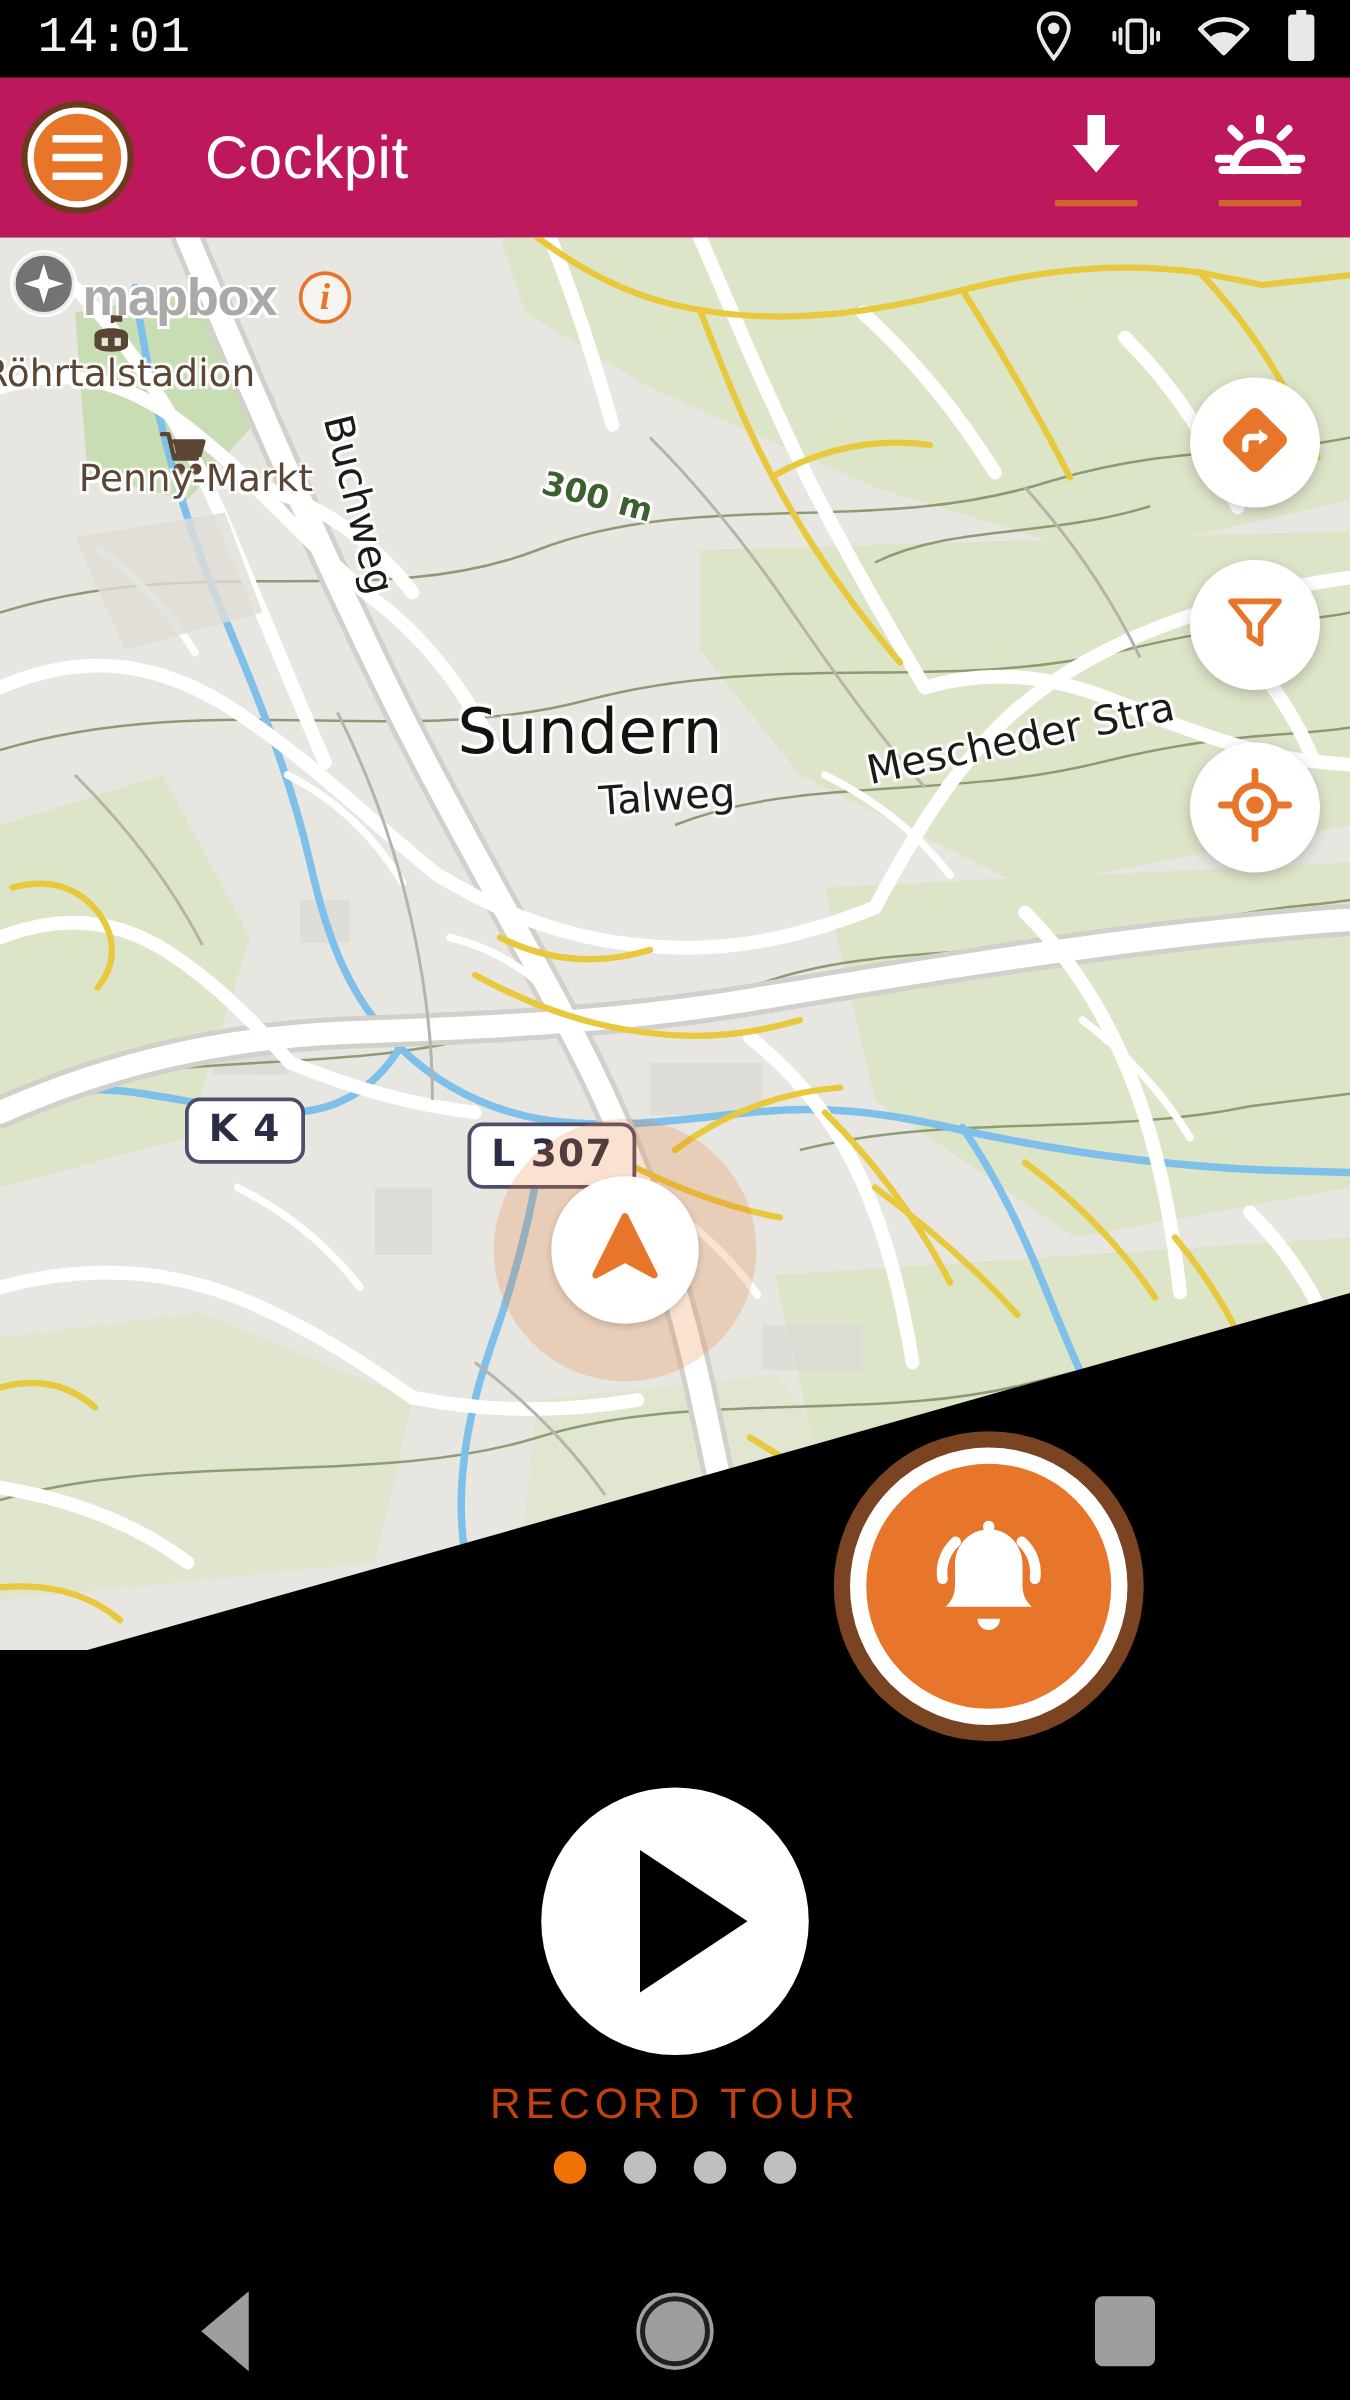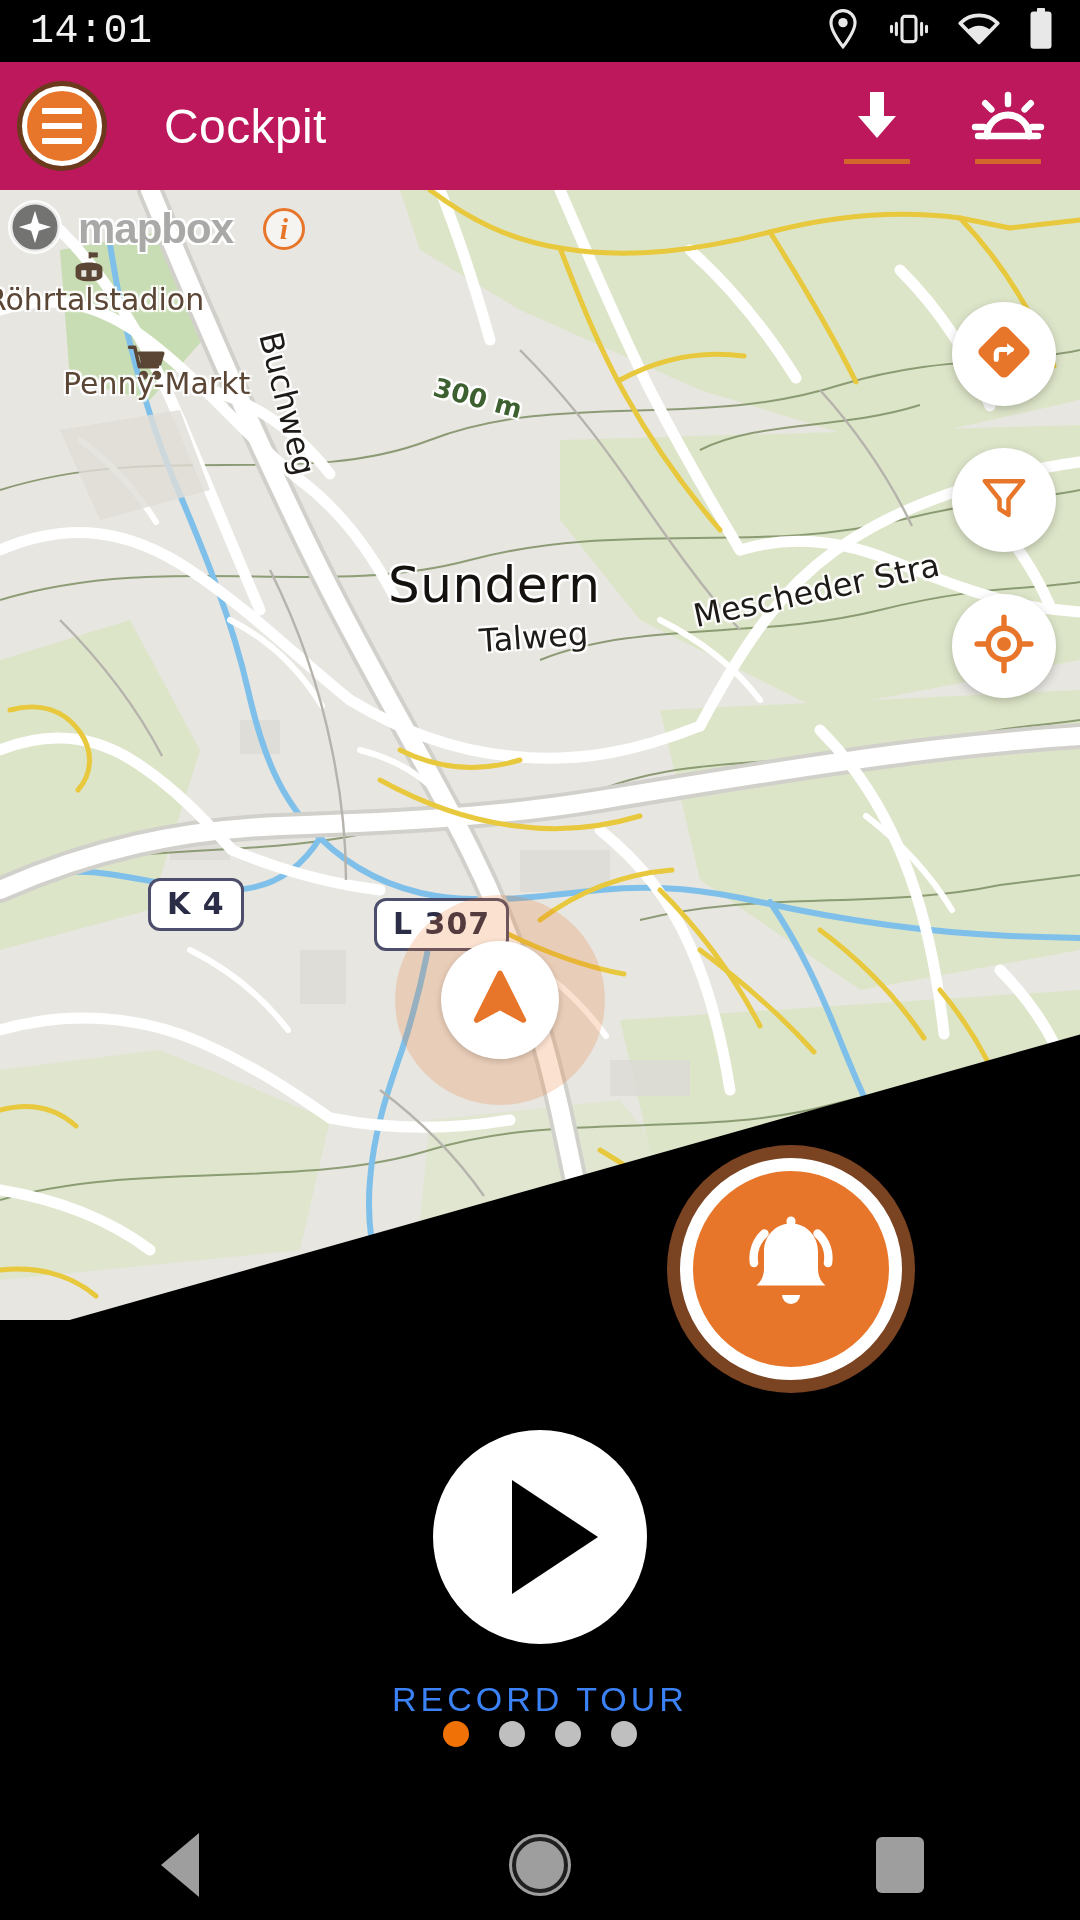--- a/index.html
+++ b/index.html
@@ -84,21 +84,21 @@
     position: absolute; left: 0; top: 190px;
     width: 1080px; height: 1130px;
     background: #e6e4df;
     overflow: hidden;
   }
   #map-svg { position: absolute; left: 0; top: 0; }
 
   
   #mapbox-logo {
     position: absolute; left: 8px; top: 10px;
-    display: flex; align-items: center; gap: 16px;
+    display: flex; align-items: flex-end; gap: 4px;
   }
   #mapbox-wordmark {
     color: #a9a9a7; font-size: 42px; font-weight: 700;
     letter-spacing: -1px;
     text-shadow: -2px -2px 0 #fff, 2px -2px 0 #fff, -2px 2px 0 #fff, 2px 2px 0 #fff;
     line-height: 1;
   }
   #map-info-icon {
     margin-left: 14px;
     width: 42px; height: 42px; border-radius: 50%;
@@ -113,21 +113,21 @@
   
   .map-label {
     position: absolute;
     white-space: nowrap;
     font-family: "DejaVu Sans", sans-serif;
     text-shadow: -2px -2px 1px #fff, 2px -2px 1px #fff,
                  -2px 2px 1px #fff, 2px 2px 1px #fff,
                  0 0 4px #fff;
   }
   .lbl-poi { color: #5b4636; font-size: 30px; }
-  .lbl-city { color: #14110f; font-size: 50px; letter-spacing: 0.5px; margin-left: 22px; }
+  .lbl-city { color: #14110f; font-size: 50px; letter-spacing: 0.5px; }
   .lbl-street { color: #1d1a17; font-size: 32px; }
   .lbl-contour { color: #3c6030; font-size: 26px; font-weight: 600; }
 
   
   .shield {
     position: absolute;
     background: #fff;
     border: 3px solid #4c4e6b;
     border-radius: 12px;
     color: #2b2c45;
@@ -212,22 +212,22 @@
     cursor: pointer;
   }
   #record-play-tri {
     width: 0; height: 0;
     border-left: 86px solid #000;
     border-top: 57px solid transparent;
     border-bottom: 57px solid transparent;
     margin-left: 30px;
   }
   #record-label {
-    margin-top: 36px;
-    color: #3b82f6;
+    margin-top: 20px;
+    color: #c2410c;
     font-size: 34px;
     letter-spacing: 4px;
     font-weight: 400;
   }
 
   
   #page-dots {
     position: absolute; left: 0; top: 1721px;
     width: 1080px;
     display: flex; justify-content: center; gap: 30px;

